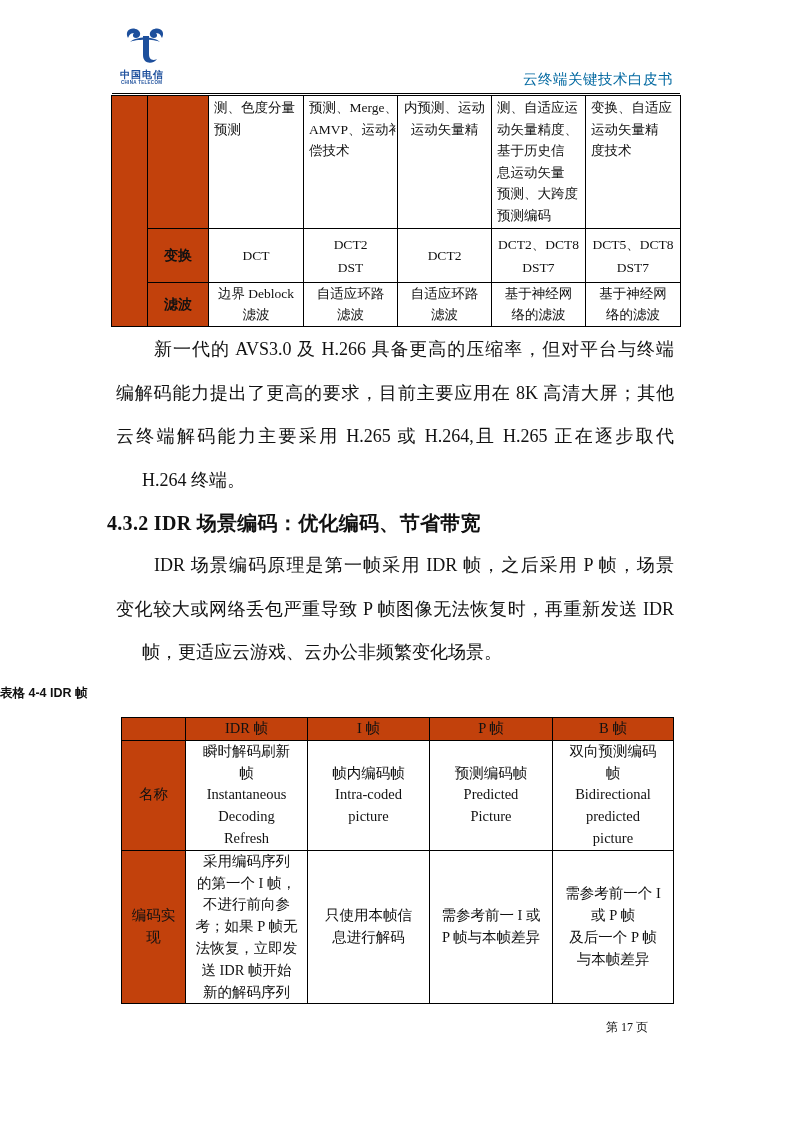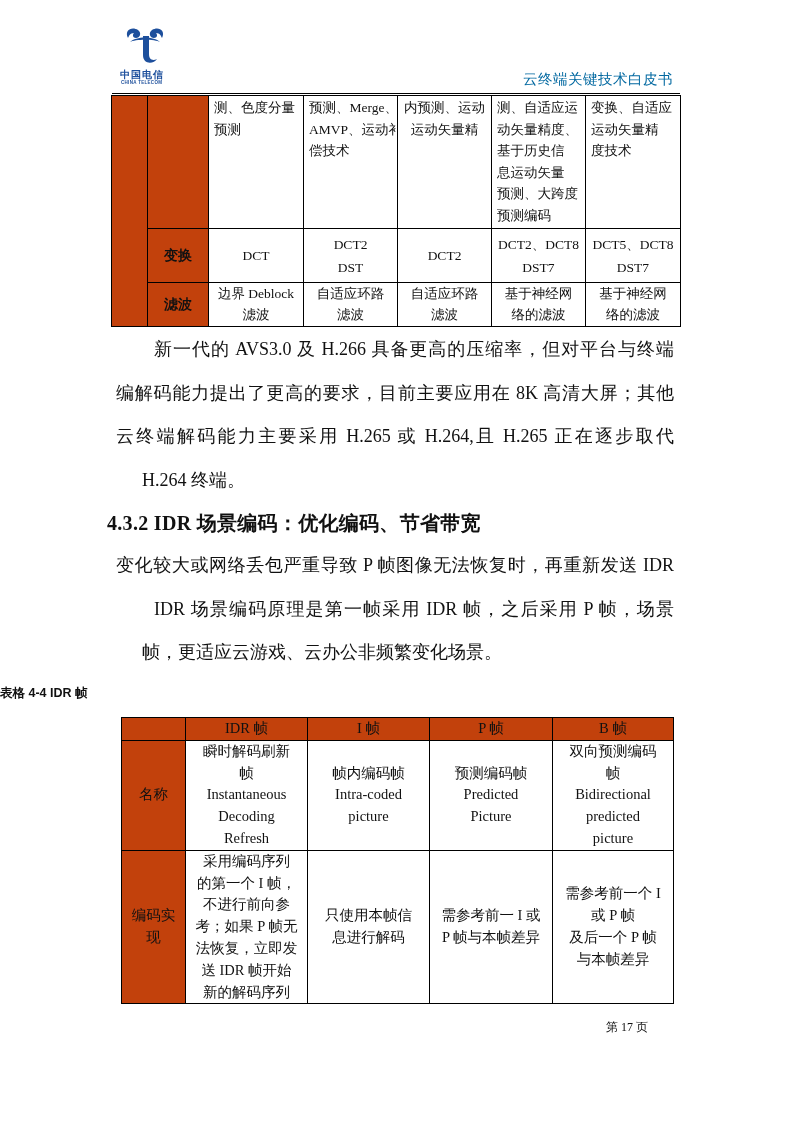--- a/index.html
+++ b/index.html
@@ -167,22 +167,22 @@
   <div class="abs para" style="top:328px">
     <span class="line indent">新一代的 AVS3.0 及 H.266 具备更高的压缩率，但对平台与终端</span>
     <span class="line">编解码能力提出了更高的要求，目前主要应用在 8K 高清大屏；其他</span>
     <span class="line">云终端解码能力主要采用 H.265 或 H.264,且 H.265 正在逐步取代</span>
     <span class="line last">H.264 终端。</span>
   </div>
 
   <div class="abs heading">4.3.2 IDR 场景编码：优化编码、节省带宽</div>
 
   <div class="abs para" style="top:544px">
+    <span class="line indent">IDR 场景编码原理是第一帧采用 IDR 帧，之后采用 P 帧，场景</span>
     <span class="line">变化较大或网络丢包严重导致 P 帧图像无法恢复时，再重新发送 IDR</span>
-    <span class="line indent">IDR 场景编码原理是第一帧采用 IDR 帧，之后采用 P 帧，场景</span>
     <span class="line last">帧，更适应云游戏、云办公非频繁变化场景。</span>
   </div>
 
   <div class="abs caption">表格 4-4 IDR 帧</div>
 
   <table class="grid idr">
     <colgroup>
       <col style="width:64px">
         <col style="width:122px">
         <col style="width:122px">

